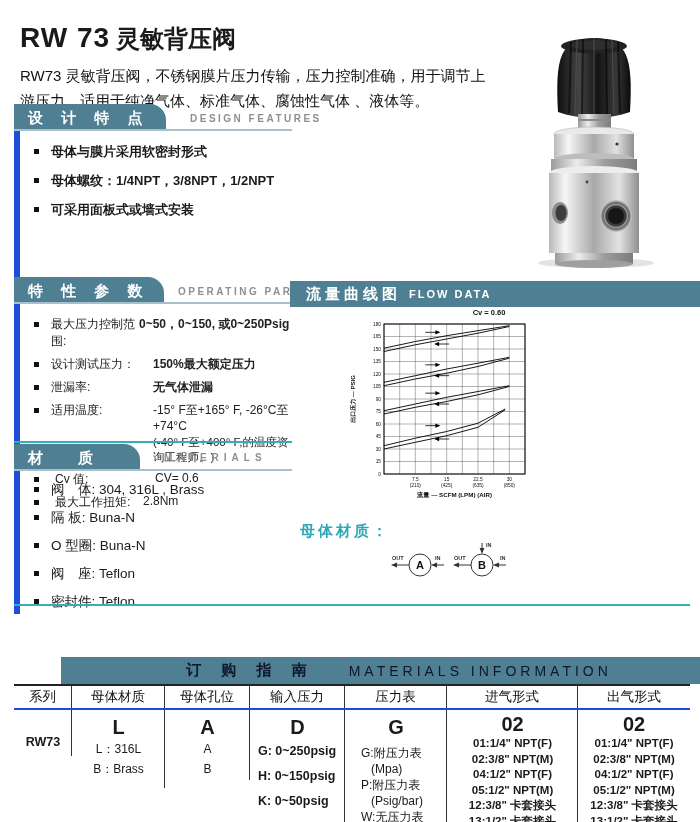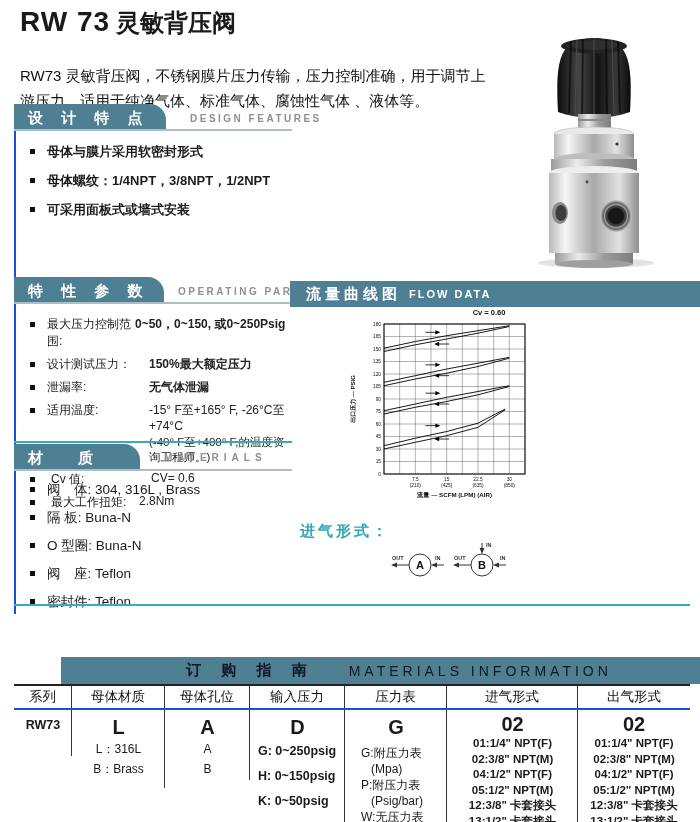--- a/index.html
+++ b/index.html
@@ -1,31 +1,31 @@
 <!DOCTYPE html>
 <html><head>
 <meta charset="utf-8">
 <style>
   html,body{margin:0;padding:0;background:#fff;}
   .page{position:relative;width:700px;height:822px;background:#fff;overflow:hidden;
         font-family:"Liberation Sans","DejaVu Sans",sans-serif;color:#1a1a1a;}
   
-  .title{position:absolute;left:20px;top:6px;font-weight:bold;}
+  .title{position:absolute;left:20px;top:22px;font-weight:bold;}
   .title .model{font-size:28px;letter-spacing:1px;}
   .title .name{font-size:24px;margin-left:6px;}
   .desc{position:absolute;left:20px;top:48px;width:474px;font-size:15px;line-height:25px;
         font-weight:500;color:#111;}
   
   .tab{position:absolute;height:27px;background:#4f7f93;color:#fff;font-weight:bold;
        font-size:15px;letter-spacing:7px;line-height:27px;padding-left:14px;
        border-top-right-radius:16px;}
   .entitle{position:absolute;color:#8f8f8f;font-size:10px;font-weight:bold;letter-spacing:2.5px;}
   .hline{position:absolute;height:2px;background:#a9bfcb;}
   .tealline{position:absolute;height:2px;background:#35aebb;}
-  .secbox{position:absolute;border-left:2px solid #1d4ed8;}
+  .secbox{position:absolute;border-left:6px solid #1d4ed8;}
   
   .b-row{display:flex;align-items:flex-start;margin-bottom:11px;}
   .sq{width:5px;height:5px;background:#111;margin:6px 12px 0 14px;flex:none;}
   .b-text{font-size:13px;font-weight:600;color:#1b1b1b;}
   
   .p-row{display:flex;align-items:flex-start;margin-bottom:6px;}
   .p-label{font-size:12px;color:#222;width:88px;flex:none;font-weight:500;}
   .p-value{font-size:12px;color:#222;}
   .p-value.strong{font-weight:bold;}
   .p-v2{display:block;font-weight:normal;font-size:11.5px;margin-top:2px;}
@@ -51,21 +51,21 @@
   .col{box-sizing:border-box;text-align:center;position:relative;}
   .c1{width:58px;} .c2{width:93px;} .c3{width:85px;} .c4{width:95px;}
   .c5{width:102px;} .c6{width:131px;} .c7{width:112px;}
   .thead .col{font-size:13.5px;color:#111;line-height:22px;font-weight:500;}
   .thead .col:not(:last-child){border-right:1.5px solid #333;}
   .tbody .col:not(:last-child)::after{content:"";position:absolute;right:0;top:0;
          border-right:1.5px solid #333;}
   .tbody .c1::after{height:46px;} .tbody .c2::after{height:78px;} .tbody .c3::after{height:70px;}
   .tbody .c4::after{height:112px;} .tbody .c5::after{height:112px;} .tbody .c6::after{height:112px;}
   .code{font-size:20px;font-weight:bold;margin-top:5px;line-height:24px;}
-  .series-code{font-size:12.5px;font-weight:bold;margin-top:8px;}
+  .series-code{font-size:12.5px;font-weight:bold;margin-top:25px;}
   .opt{font-size:12px;line-height:20px;font-weight:bold;}
   .opt-plain{font-size:12px;line-height:16px;text-align:left;padding-left:16px;font-weight:500;}
   .opt-ind{padding-left:26px;}
   .opt-press{font-size:12.5px;line-height:25px;font-weight:bold;text-align:left;padding-left:8px;}
   .opt-port{font-size:11.5px;line-height:15.5px;font-weight:bold;}
   
   .abs{position:absolute;}
 </style>
 </head>
 <body>
@@ -291,21 +291,21 @@
       <line x1="81.4" y1="89.16666666666667" x2="92.4" y2="89.16666666666667" stroke="#000" stroke-width="0.8"></line>
       <path d="M96.4,89.16666666666667 L91.4,86.96666666666667 L91.4,91.36666666666667 Z" fill="#000"></path>
       <line x1="105.13333333333333" y1="100" x2="94.13333333333333" y2="100" stroke="#000" stroke-width="0.8"></line>
       <path d="M90.13333333333333,100 L95.13333333333333,97.8 L95.13333333333333,102.2 Z" fill="#000"></path>
       <line x1="81.4" y1="121.66666666666667" x2="92.4" y2="121.66666666666667" stroke="#000" stroke-width="0.8"></line>
       <path d="M96.4,121.66666666666667 L91.4,119.46666666666667 L91.4,123.86666666666667 Z" fill="#000"></path>
       <line x1="105.13333333333333" y1="135" x2="94.13333333333333" y2="135" stroke="#000" stroke-width="0.8"></line>
       <path d="M90.13333333333333,135 L95.13333333333333,132.8 L95.13333333333333,137.2 Z" fill="#000"></path>
     </svg>
 
-  <div class="ports-title">进气形式：</div>
+  <div class="ports-title">母体材质：</div>
   <svg class="abs" style="left:382px;top:534px;" width="150" height="58" viewBox="0 0 150 58">
     <g stroke="#333" stroke-width="1" fill="none">
       <circle cx="38" cy="31" r="11" fill="#fff"></circle>
       <circle cx="100" cy="31" r="11" fill="#fff"></circle>
       <line x1="27" y1="31" x2="11" y2="31"></line>
         <line x1="62" y1="31" x2="51" y2="31"></line>
       <line x1="89" y1="31" x2="73" y2="31"></line>
         <line x1="124" y1="31" x2="113" y2="31"></line>
       <line x1="100" y1="9" x2="100" y2="18"></line>
     </g>

